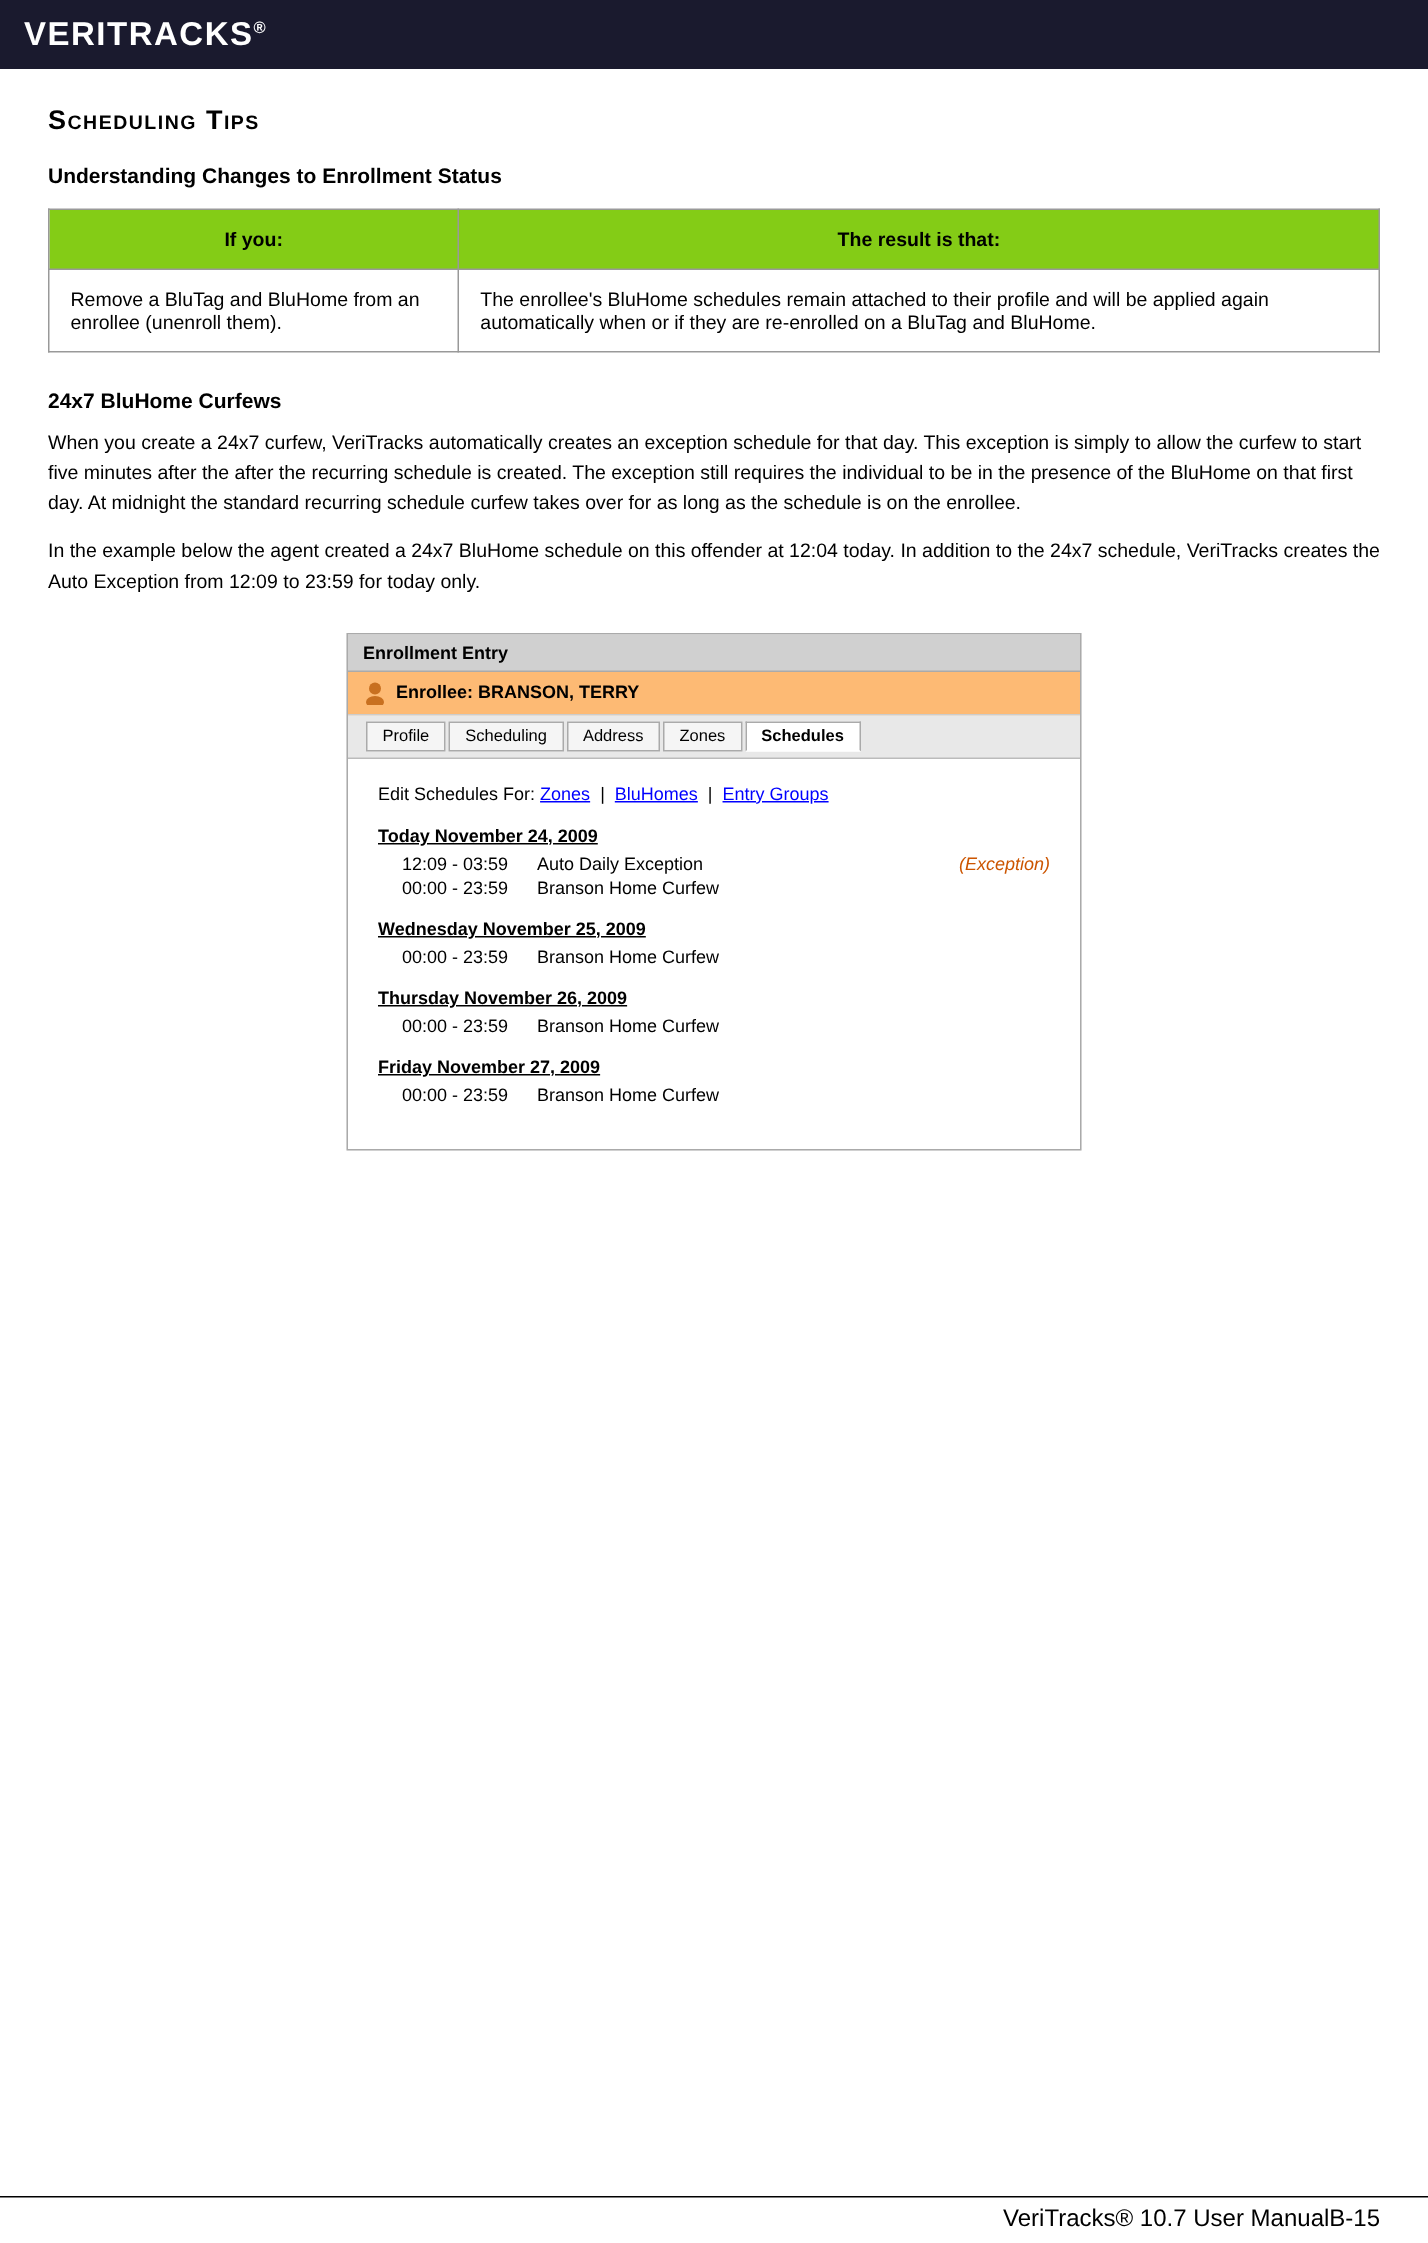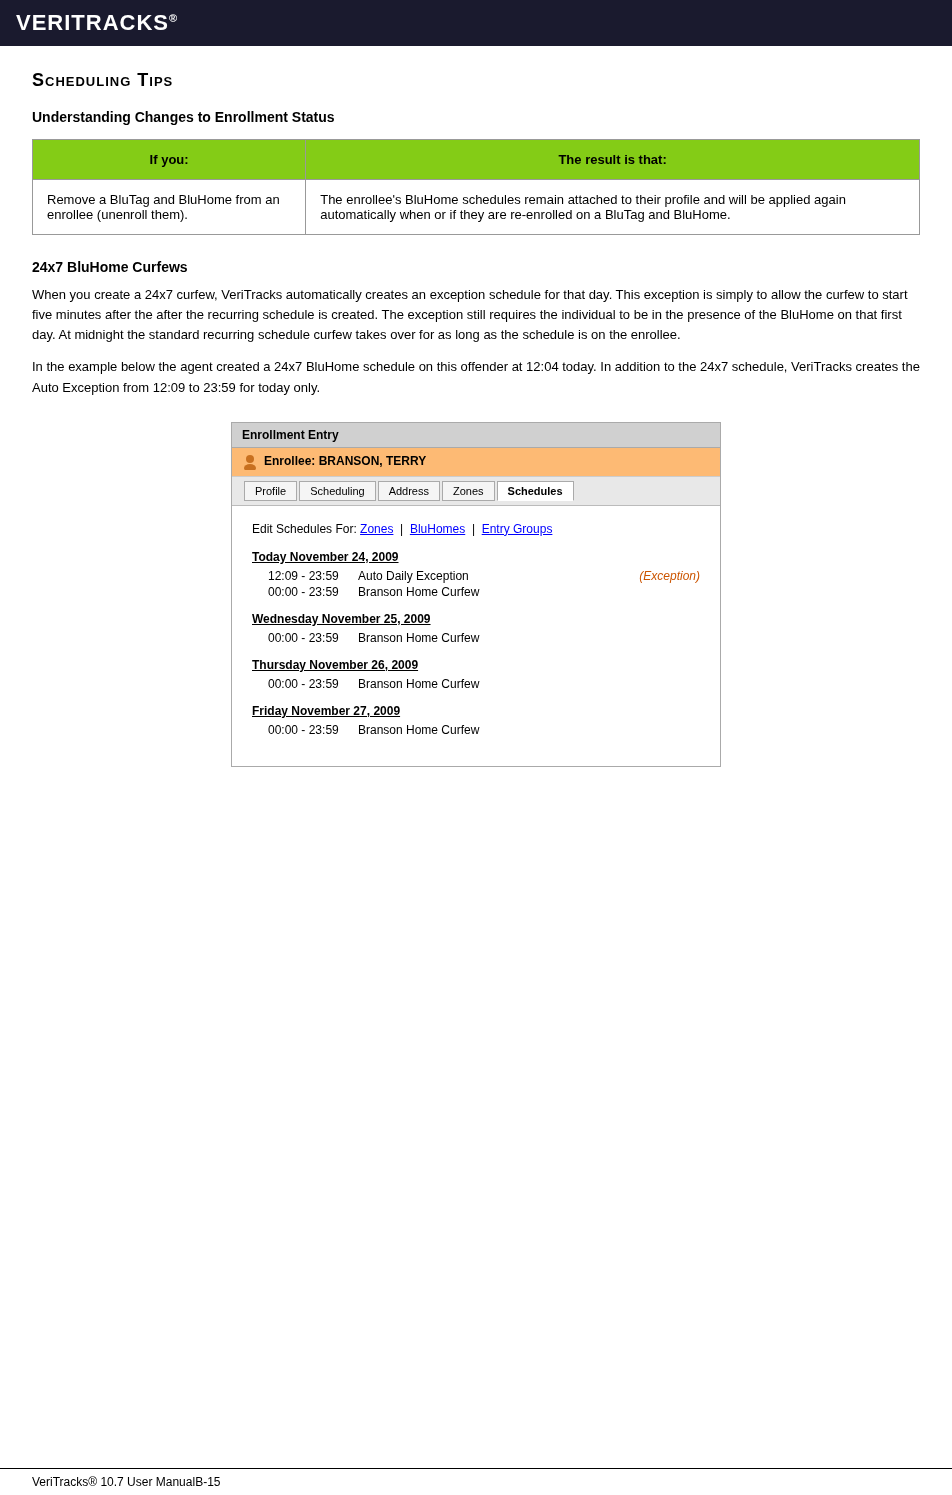--- a/index.html
+++ b/index.html
@@ -177,22 +177,22 @@
       color: #cc5500;
       font-style: italic;
       margin-left: 8px;
     }
 
     
     .footer {
       border-top: 1px solid #000;
       padding: 6px 32px;
       display: flex;
-      justify-content: flex-start;
-      font-size: 12px;
+      justify-content: flex-end;
+      font-size: 16px;
       position: absolute;
       bottom: 0;
       left: 0;
       right: 0;
     }
   </style>
 </head>
 <body>
 
 <div class="header">
@@ -261,21 +261,21 @@
           &nbsp;|&nbsp;
           <a class="link-text">BluHomes</a>
           &nbsp;|&nbsp;
           <a class="link-text">Entry Groups</a>
         </div>
 
         <div id="schedule-days">
             <div class="schedule-day-section">
               <div class="schedule-day-heading">Today November 24, 2009</div>
               <div class="schedule-entry">
-                <span class="schedule-time">12:09 - 23:59</span>
+                <span class="schedule-time">12:09 - 03:59</span>
                 <span class="schedule-name">Auto Daily Exception</span>
                 <span class="exception-label">(Exception)</span>
               </div>
               <div class="schedule-entry">
                 <span class="schedule-time">00:00 - 23:59</span>
                 <span class="schedule-name">Branson Home Curfew</span>
               </div>
             </div>
             <div class="schedule-day-section">
               <div class="schedule-day-heading">Wednesday November 25, 2009</div>

